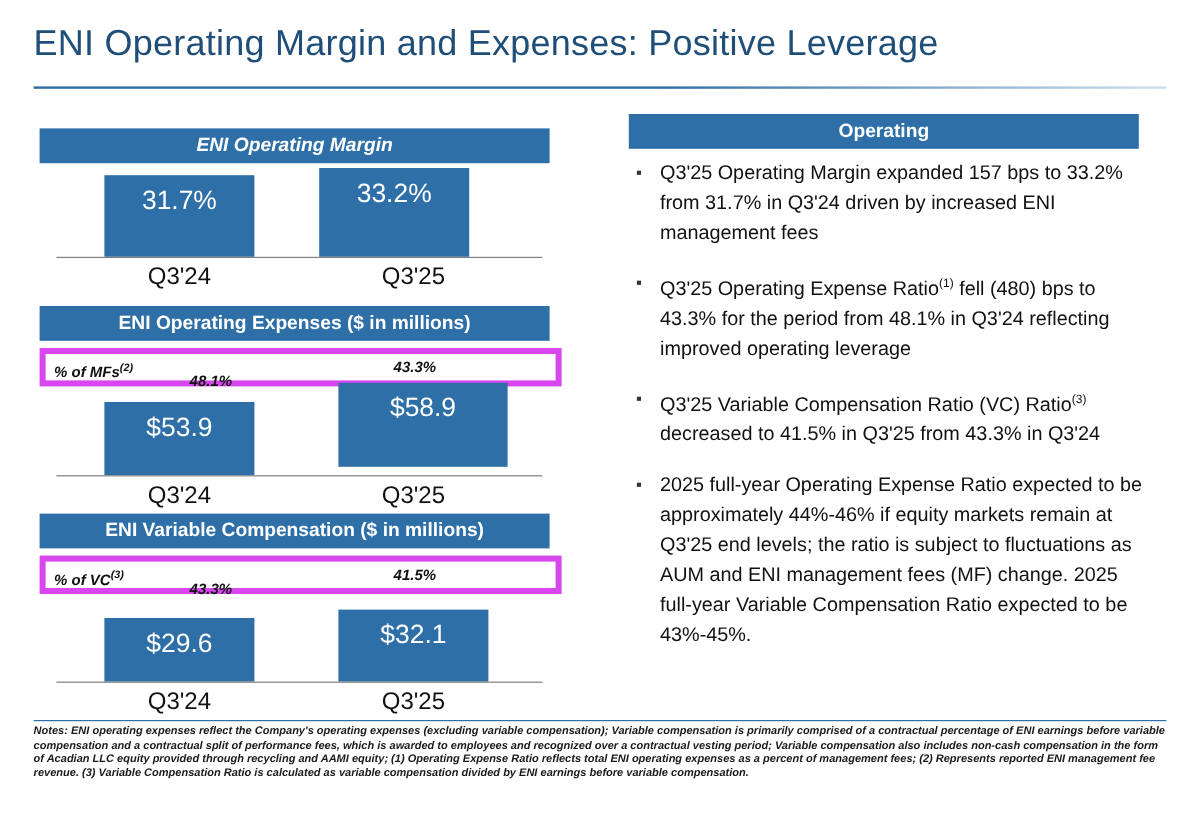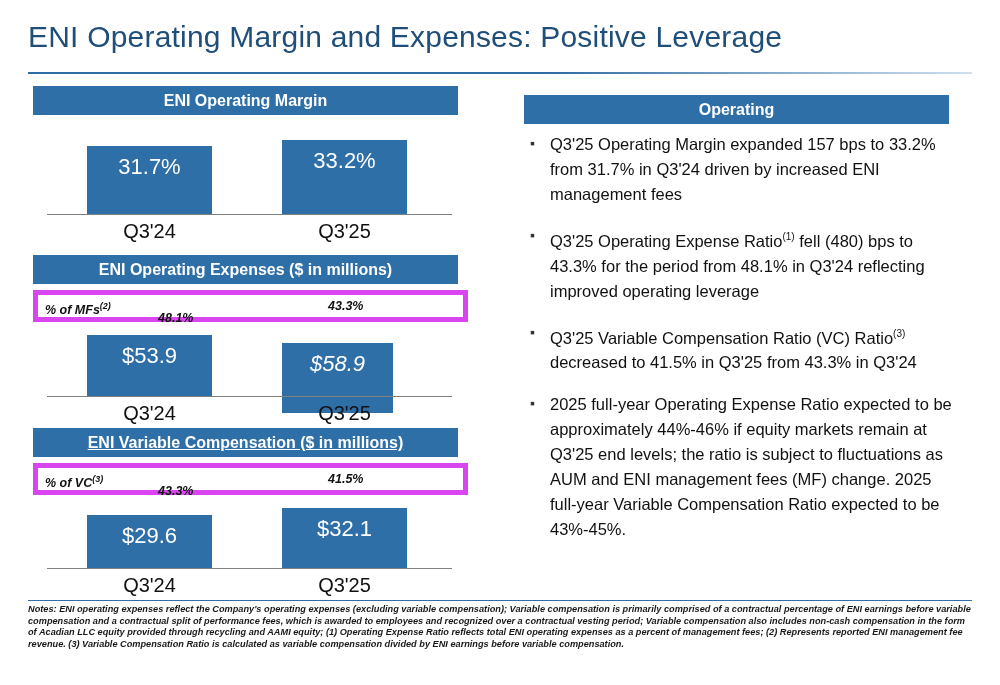--- a/index.html
+++ b/index.html
@@ -161,55 +161,55 @@
   }
 </style>
 </head>
 <body>
 
 <div class="slide">
 
   <div class="title">ENI Operating Margin and Expenses: Positive Leverage</div>
   <div class="title-rule"></div>
 
-  <div class="bar-header" style="left:33px; top:86px; width:425px;">ENI Operating Margin</div>
+  <div class="bar-header" style="left:33px; top:107px; width:425px;font-style:italic;">ENI Operating Margin</div>
 
   <div class="chart" style="left:33px; top:130px; width:425px; height:110px;">
     <div class="col" style="left:54px; top:16px; width:125px; height:68px;">
       <span>31.7%</span>
     </div>
-    <div class="col" style="left:249px; top:10px; width:125px; height:74px;">
+    <div class="col" style="left:233px; top:10px; width:125px; height:74px;">
       <span>33.2%</span>
     </div>
     <div class="axis" style="left:14px; top:84px; width:405px;"></div>
     <div class="xlabel" style="left:54px; top:90px; width:125px;">Q3'24</div>
     <div class="xlabel" style="left:249px; top:90px; width:125px;">Q3'25</div>
   </div>
 
   <div class="bar-header" style="left:33px; top:255px; width:425px;">ENI Operating Expenses ($ in millions)</div>
 
   <div class="strip" style="left:33px; top:290px; width:425px;">
     <span class="lbl"><span>% of MFs</span><span class="sup">(2)</span></span>
     <span class="v1">48.1%</span>
     <span class="v2">43.3%</span>
   </div>
 
   <div class="chart" style="left:33px; top:312px; width:425px; height:110px;">
     <div class="col" style="left:54px; top:23px; width:125px; height:61px;">
       <span>$53.9</span>
     </div>
-    <div class="col" style="left:249px; top:31px; width:111px; height:70px;font-style:italic;">
+    <div class="col" style="left:249px; top:7px; width:141px; height:70px;">
       <span>$58.9</span>
     </div>
     <div class="axis" style="left:14px; top:84px; width:405px;"></div>
     <div class="xlabel" style="left:54px; top:90px; width:125px;">Q3'24</div>
     <div class="xlabel" style="left:249px; top:90px; width:125px;">Q3'25</div>
   </div>
 
-  <div class="bar-header" style="left:33px; top:428px; width:425px;text-decoration:underline;">ENI Variable Compensation ($ in millions)</div>
+  <div class="bar-header" style="left:33px; top:428px; width:425px;">ENI Variable Compensation ($ in millions)</div>
 
   <div class="strip" style="left:33px; top:463px; width:425px;">
     <span class="lbl"><span>% of VC</span><span class="sup">(3)</span></span>
     <span class="v1">43.3%</span>
     <span class="v2">41.5%</span>
   </div>
 
   <div class="chart" style="left:33px; top:490px; width:425px; height:110px;">
     <div class="col" style="left:54px; top:25px; width:125px; height:53px;">
       <span>$29.6</span>

